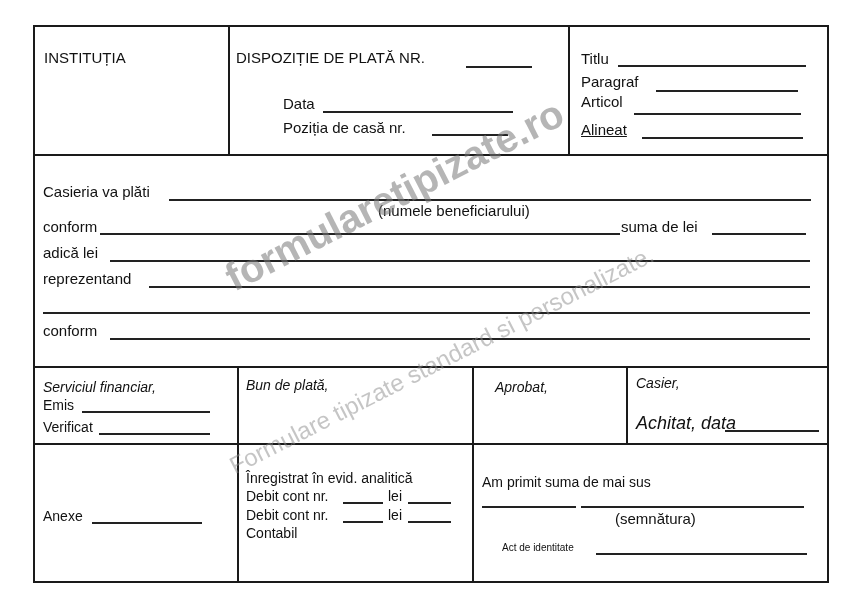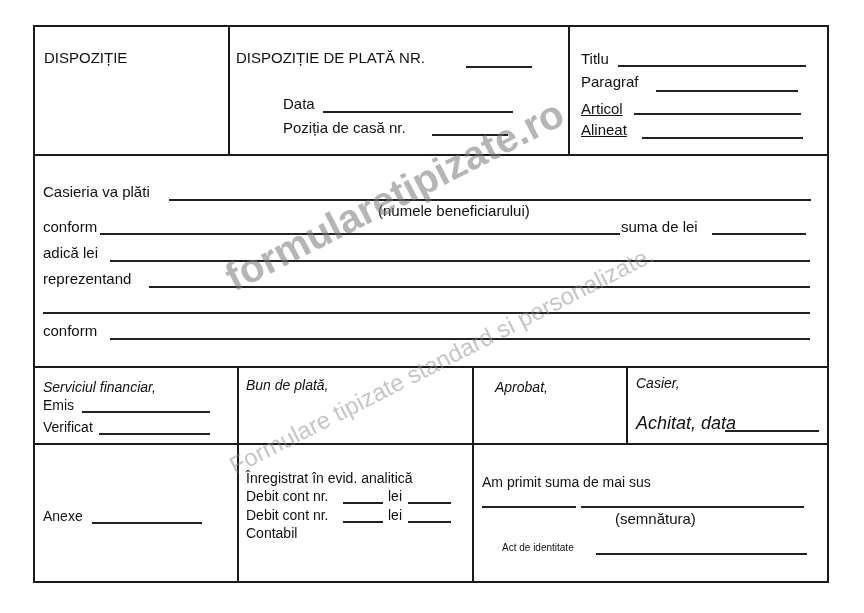--- a/index.html
+++ b/index.html
@@ -24,34 +24,34 @@
   <div class="hline" style="left:0; top:127px; width:792px;"></div>
 
   <div class="hline" style="left:0; top:339px; width:792px;"></div>
 
   <div class="vline" style="left:202px; top:340px; height:216px;"></div>
   <div class="vline" style="left:437px; top:340px; height:216px;"></div>
   <div class="vline" style="left:591px; top:340px; height:78px;"></div>
   <div class="hline" style="left:0; top:416px; width:792px;"></div>
 </div>
 
-<div class="txt" style="left:44px; top:49px;">DISPOZIȚIE</div>
+<div class="txt" style="left:44px; top:49px;">INSTITUȚIA</div>
 
 <div class="txt" style="left:236px; top:49px;">DISPOZIȚIE  DE  PLATĂ NR.</div>
 <div class="blank" style="left:466px; top:66px; width:66px;"></div>
 <div class="txt" style="left:283px; top:95px;">Data</div>
 <div class="blank" style="left:323px; top:111px; width:190px;"></div>
 <div class="txt" style="left:283px; top:119px;">Poziția de casă nr.</div>
 <div class="blank" style="left:432px; top:134px; width:76px;"></div>
 
 <div class="txt" style="left:581px; top:50px;">Titlu</div>
 <div class="blank" style="left:618px; top:65px; width:188px;"></div>
 <div class="txt" style="left:581px; top:73px;">Paragraf</div>
 <div class="blank" style="left:656px; top:90px; width:142px;"></div>
-<div class="txt" style="left:581px; top:100px;text-decoration:underline;">Articol</div>
+<div class="txt" style="left:581px; top:93px;">Articol</div>
 <div class="blank" style="left:634px; top:113px; width:167px;"></div>
 <div class="txt" style="left:581px; top:121px;text-decoration:underline;">Alineat</div>
 <div class="blank" style="left:642px; top:137px; width:161px;"></div>
 
 <div class="txt" style="left:43px; top:183px;">Casieria va plăti</div>
 <div class="blank" style="left:169px; top:199px; width:642px;"></div>
 <div class="txt small" style="left:378px; top:202px;">(numele beneficiarului)</div>
 
 <div class="txt" style="left:43px; top:218px;">conform</div>
 <div class="blank" style="left:100px; top:233px; width:520px;"></div>

